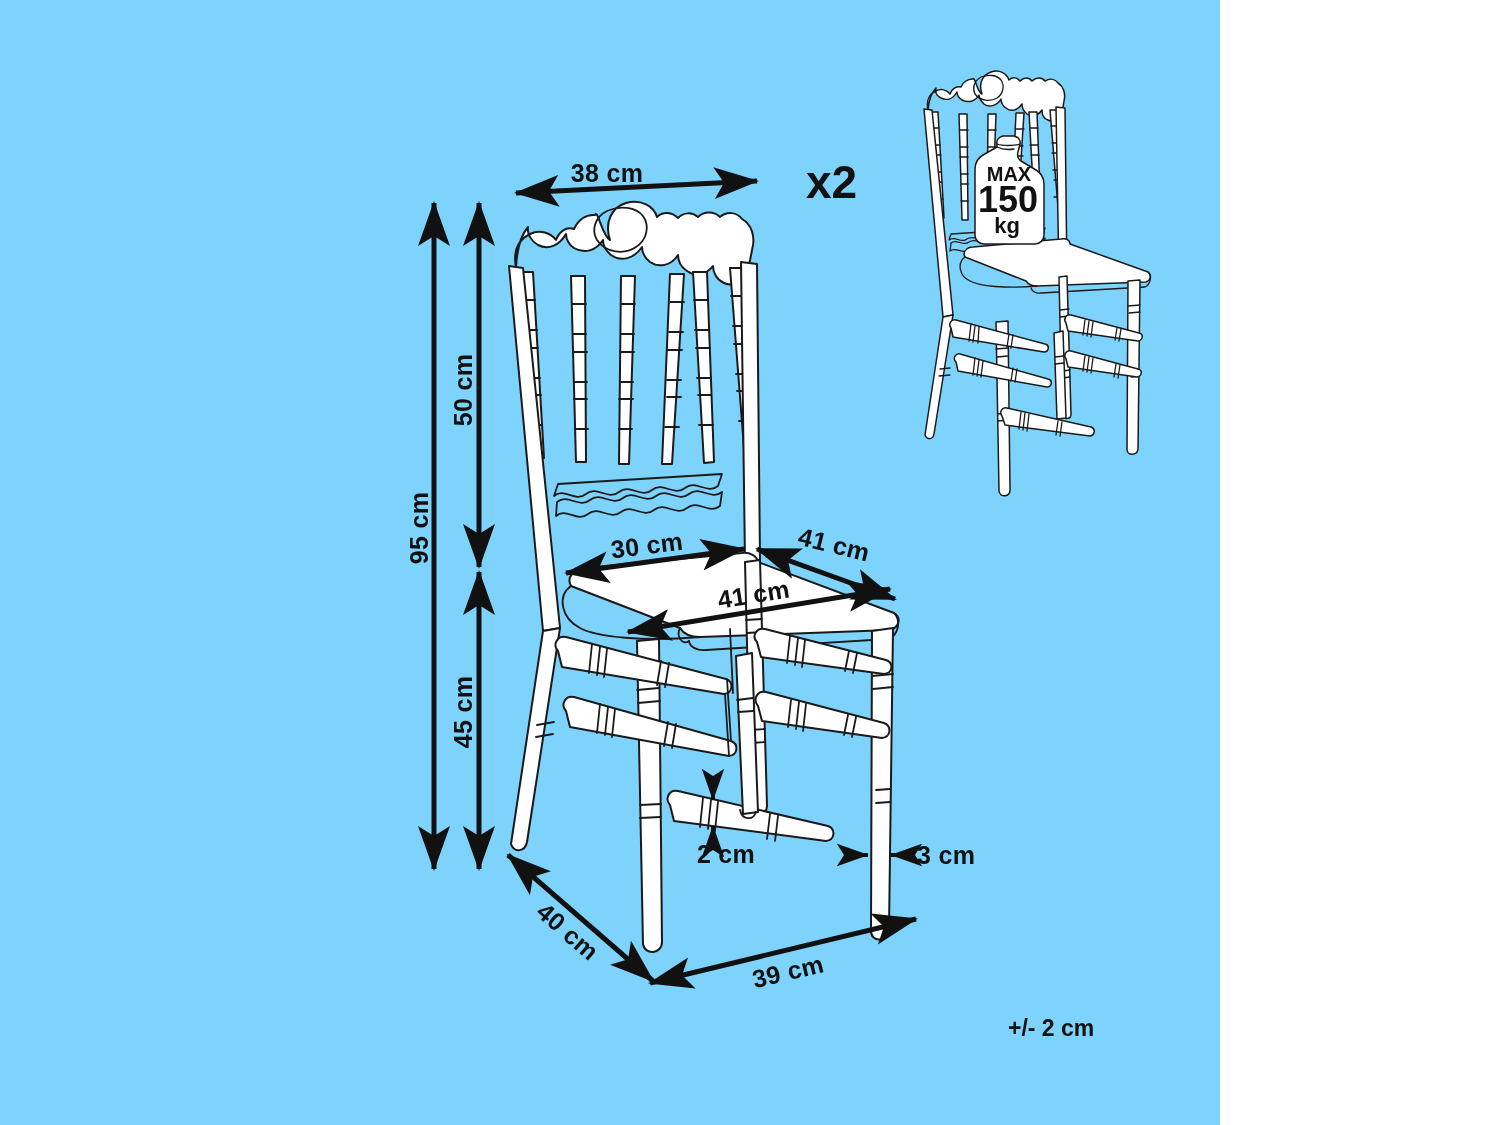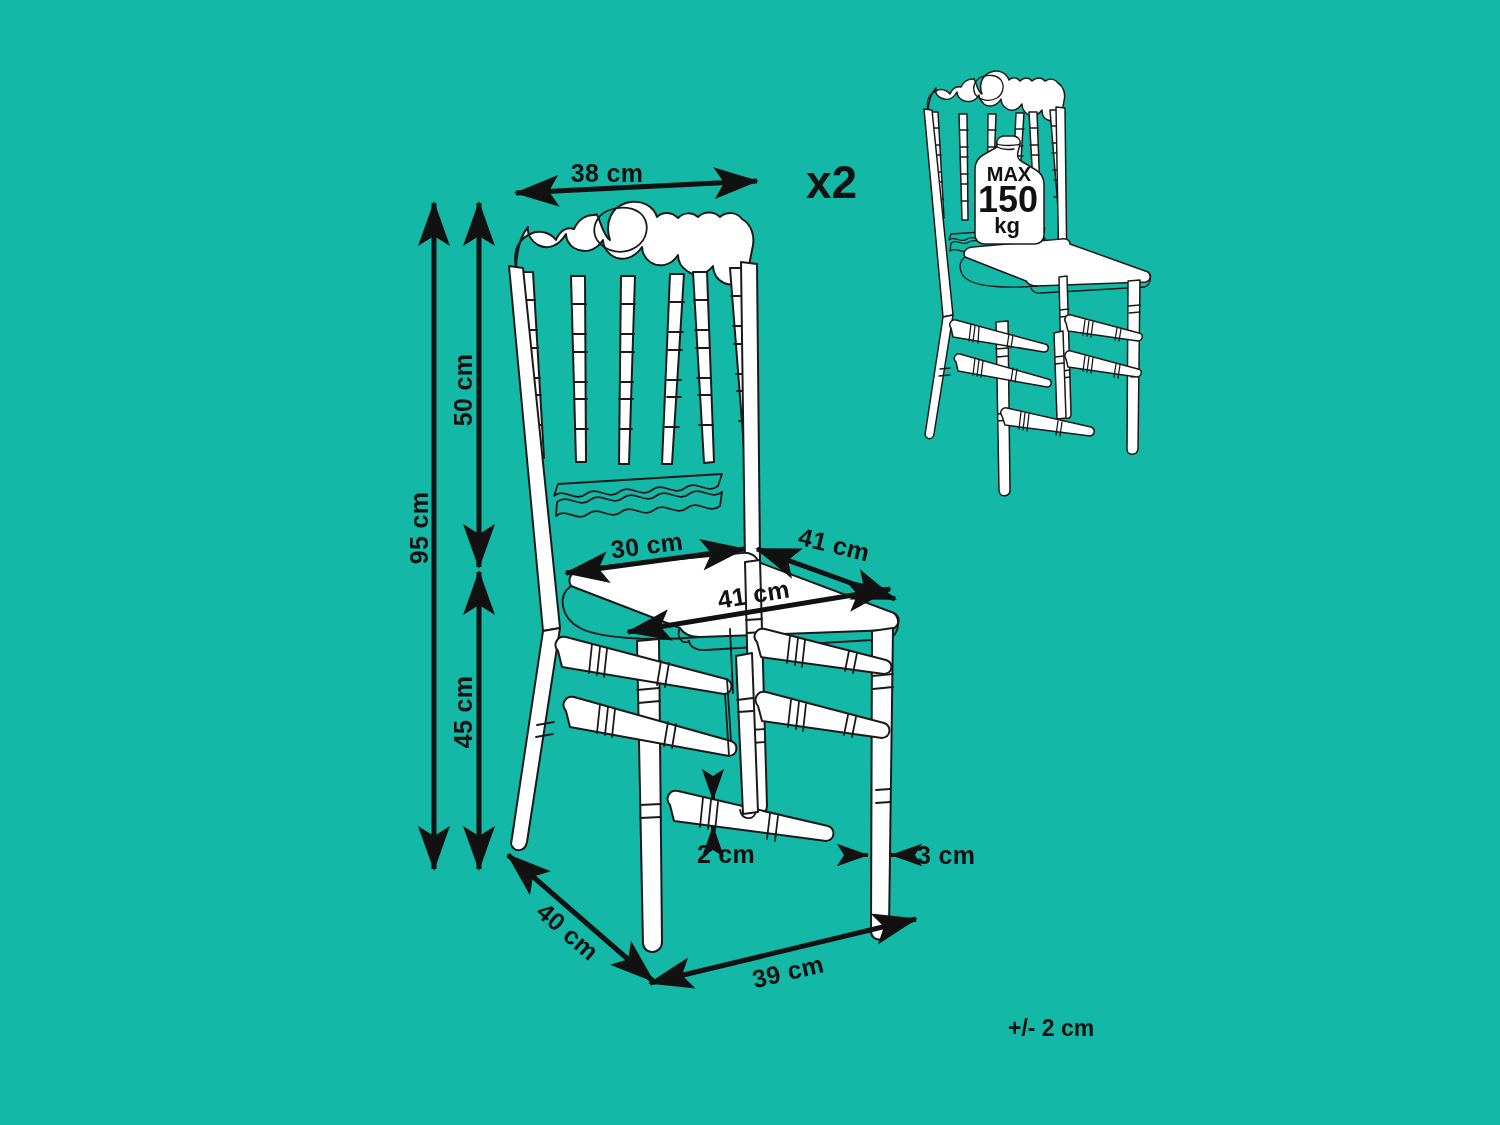--- a/index.html
+++ b/index.html
@@ -8,23 +8,23 @@
     background: #ffffff;
   }
   body {
     width: 1500px;
     height: 1125px;
     font-family: "Liberation Sans", sans-serif;
     overflow: hidden;
   }
   #stage {
     position: relative;
-    width: 1500px;
+    width: 1220px;
     height: 1125px;
-    background: #14b8a6;
+    background: #7dd3fc;
   }
   svg.diagram {
     display: block;
     width: 1500px;
     height: 1125px;
   }
   .outline {
     fill: #ffffff;
     stroke: #1a1a1a;
     stroke-width: 2;

